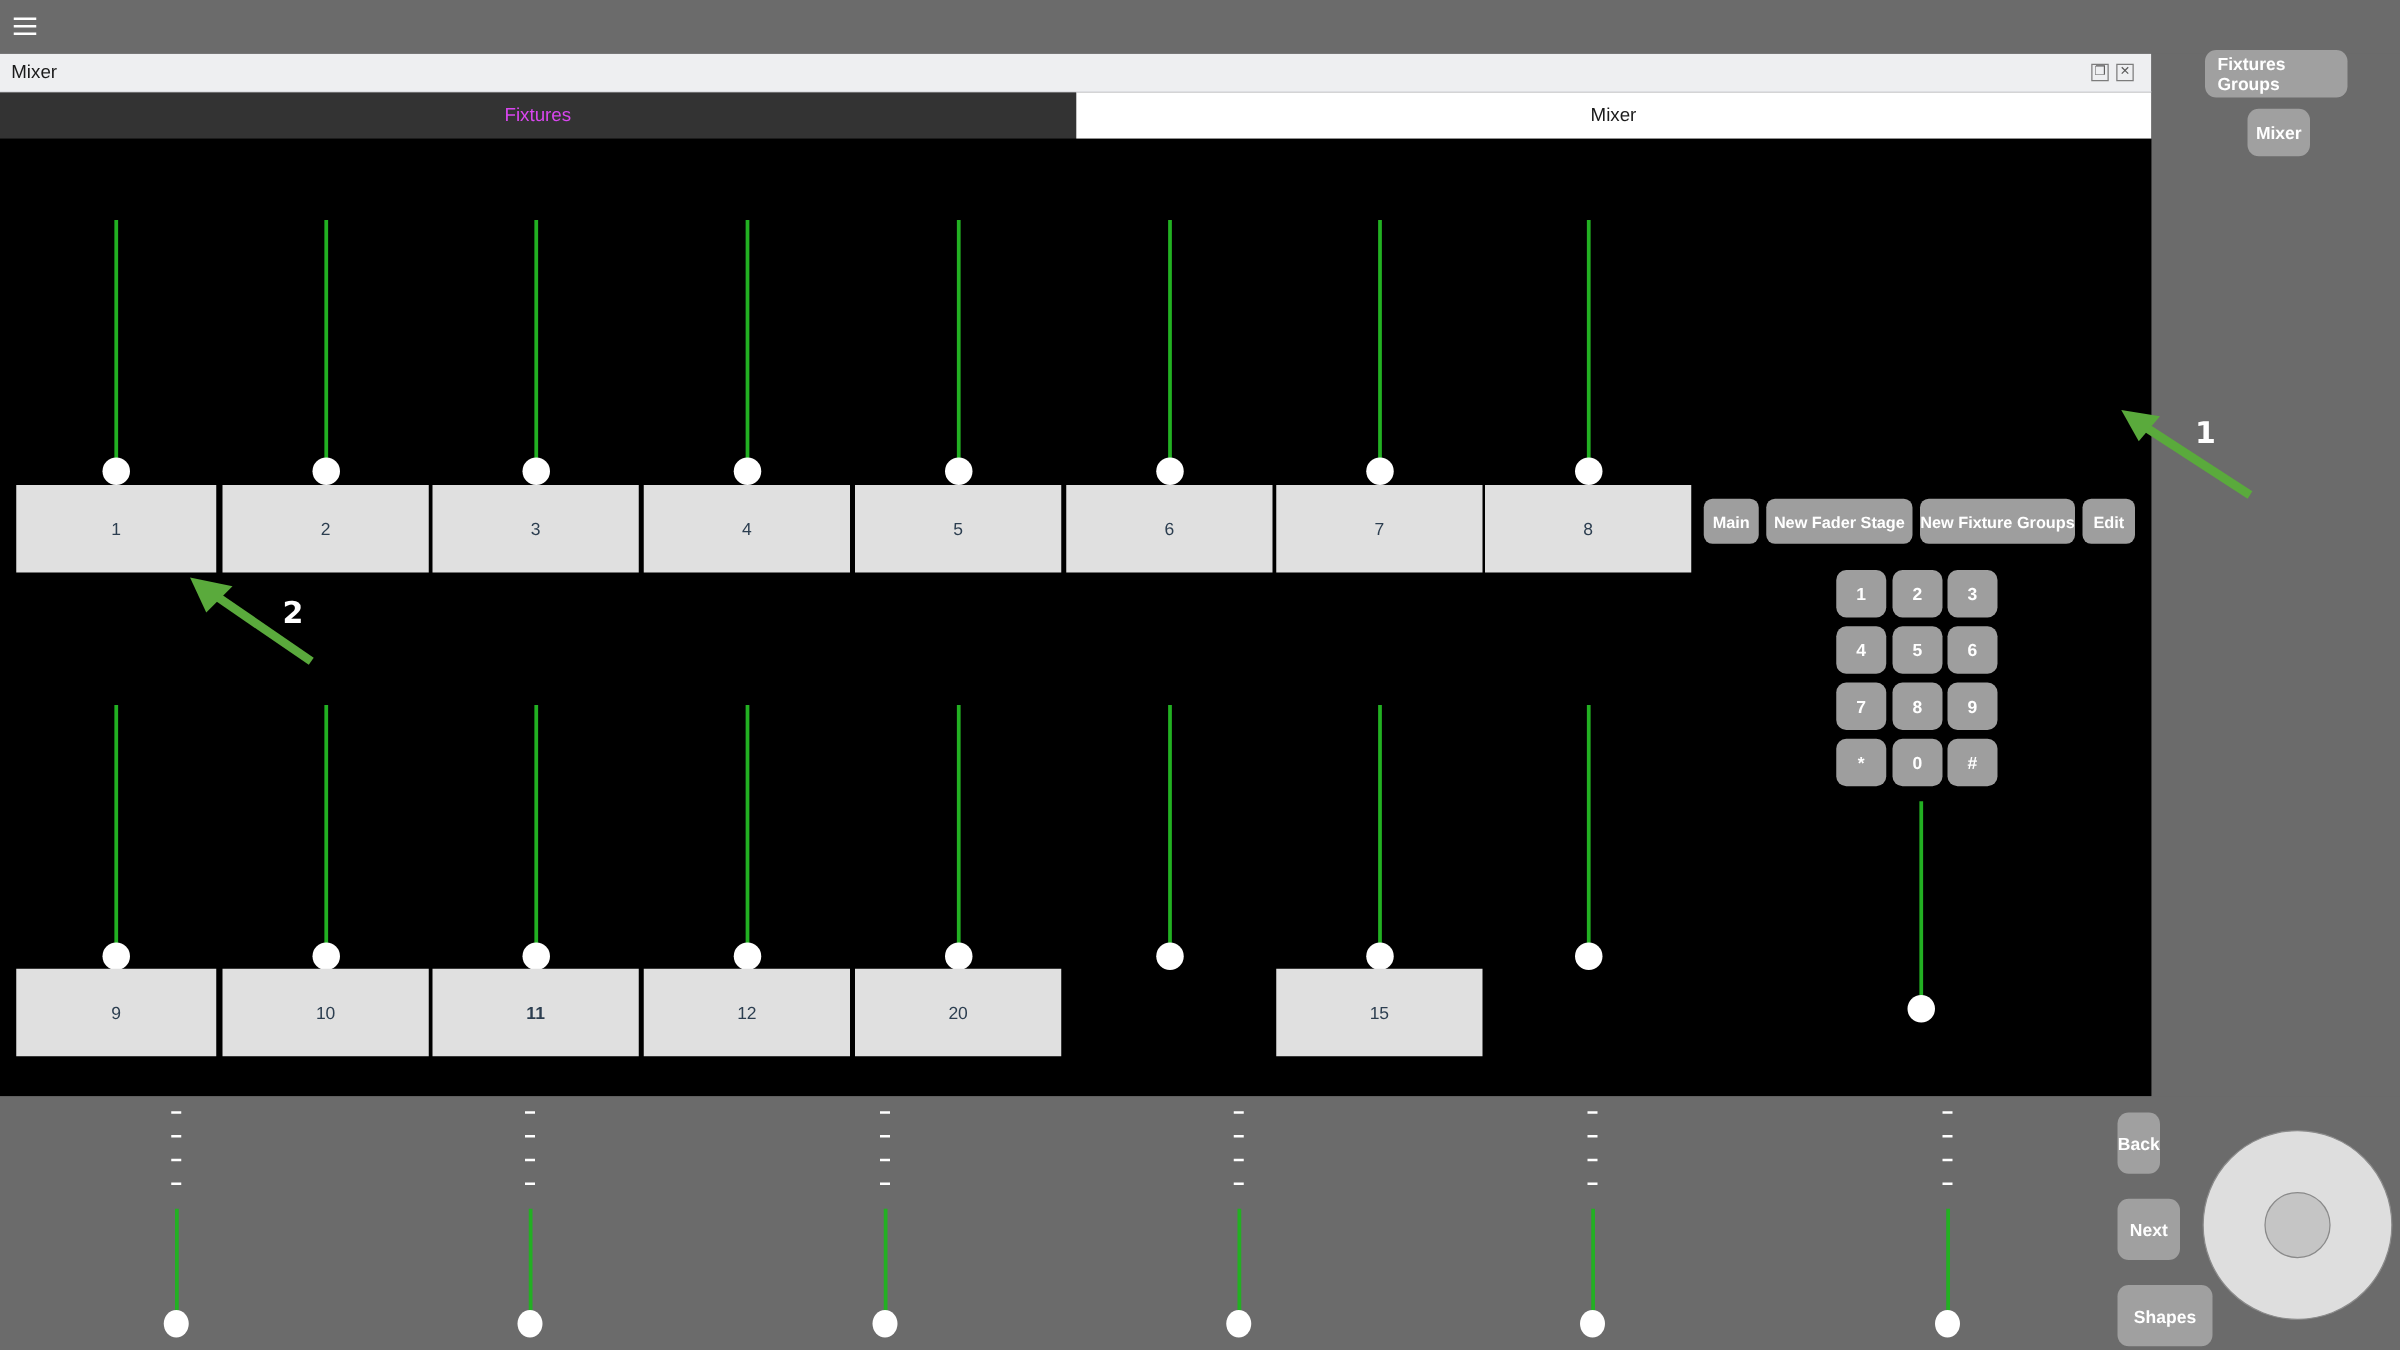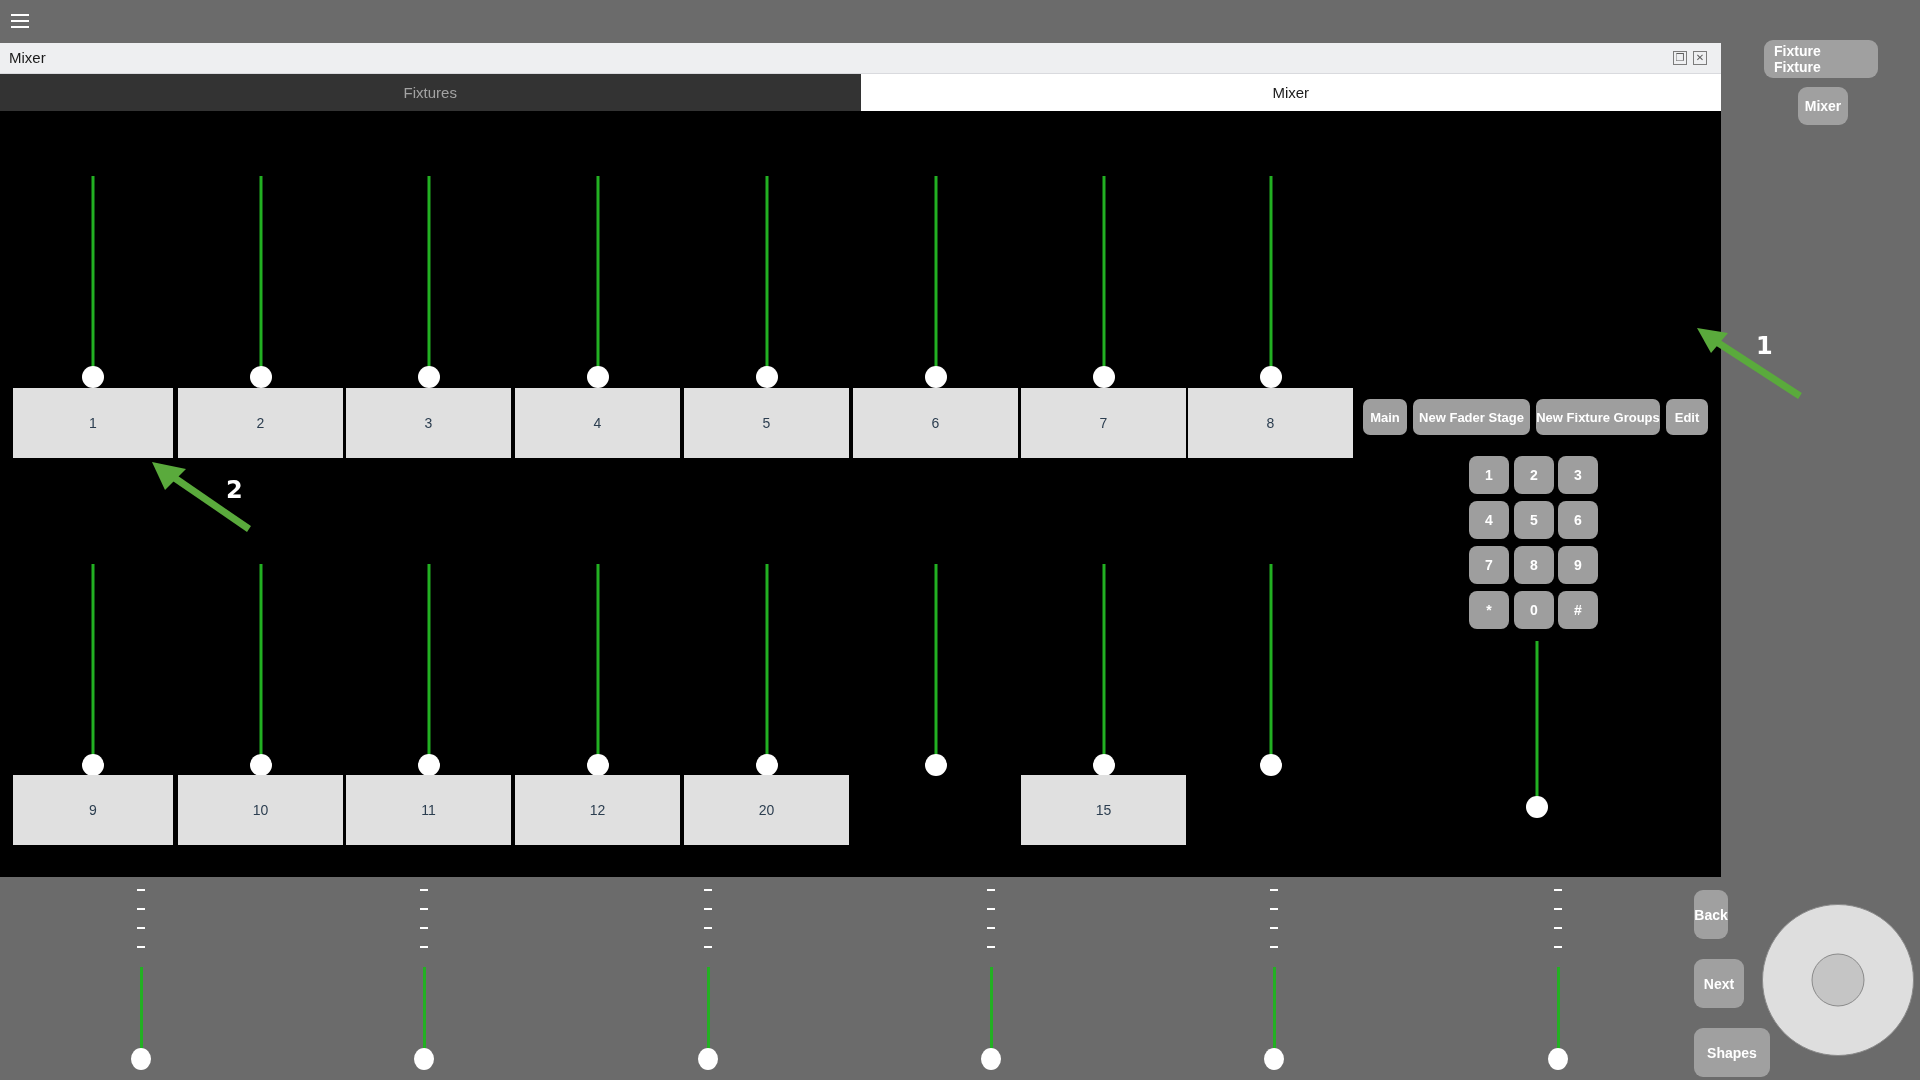--- a/index.html
+++ b/index.html
@@ -50,21 +50,21 @@
     font-size: 10px; line-height: 12px; text-align: center;
     cursor: pointer; background: transparent;
     font-family: "DejaVu Sans", sans-serif;
   }
 
   .tabbar { position: relative; display: flex; width: 100%; height: 37px; }
   .tab {
     flex: 1 1 50%; display: flex; align-items: center; justify-content: center;
     font-size: 15px; cursor: pointer; user-select: none;
   }
-  .tab.inactive { background: #333333; color: #a3a3a3; }
+  .tab.inactive { background: #333333; color: #d946ef; }
   .tab.active   { background: #ffffff; color: #1b1b1b; }
 
   .stage {
     position: relative; width: 100%;
     height: calc(834px - 31px - 37px);
     background: #000000; overflow: hidden;
   }
 
   
   .fader { position: absolute; }
@@ -219,21 +219,21 @@
         <div class="fixbtn" style="left: 13px; top: 664px; width: 160px; height: 70px;">9</div>
         <div class="fader" style="left: 245.5px; top: 453px; width: 30px; height: 201px;">
           <div class="fader-track" style="top: 0px; height: 201px;"></div>
           <div class="fader-knob" style="top: 201px;"></div>
         </div>
         <div class="fixbtn" style="left: 178px; top: 664px; width: 165px; height: 70px;">10</div>
         <div class="fader" style="left: 413.5px; top: 453px; width: 30px; height: 201px;">
           <div class="fader-track" style="top: 0px; height: 201px;"></div>
           <div class="fader-knob" style="top: 201px;"></div>
         </div>
-        <div class="fixbtn" style="left: 346px; top: 664px; width: 165px; height: 70px;">11</div>
+        <div class="fixbtn" style="left: 346px; top: 664px; width: 165px; height: 70px; font-weight: bold;">11</div>
         <div class="fader" style="left: 582.5px; top: 453px; width: 30px; height: 201px;">
           <div class="fader-track" style="top: 0px; height: 201px;"></div>
           <div class="fader-knob" style="top: 201px;"></div>
         </div>
         <div class="fixbtn" style="left: 515px; top: 664px; width: 165px; height: 70px;">12</div>
         <div class="fader" style="left: 751.5px; top: 453px; width: 30px; height: 201px;">
           <div class="fader-track" style="top: 0px; height: 201px;"></div>
           <div class="fader-knob" style="top: 201px;"></div>
         </div>
         <div class="fixbtn" style="left: 684px; top: 664px; width: 165px; height: 70px;">20</div>
@@ -266,21 +266,21 @@
         <div class="key" style="left: 1469px; top: 480px; width: 40px; height: 38px;">*</div>
         <div class="key" style="left: 1514px; top: 480px; width: 40px; height: 38px;">0</div>
         <div class="key" style="left: 1558px; top: 480px; width: 40px; height: 38px;">#</div>
         <div class="fader" style="left: 1522px; top: 530px; width: 30px; height: 166px;">
           <div class="fader-track" style="top: 0px; height: 166px;"></div>
           <div class="fader-knob" style="top: 166px;"></div>
         </div>
       </div>
   </div>
 
-  <div class="rbtn" style="left:1764px; top:40px; width:114px; height:38px;">Fixture Fixture</div>
+  <div class="rbtn" style="left:1764px; top:40px; width:114px; height:38px;">Fixtures Groups</div>
   <div class="rbtn" style="left:1798px; top:87px; width:50px; height:38px;">Mixer</div>
 
   <div class="bottom" id="bottom">
     <div class="rbtn" style="left:1694px; top:13px; width:34px; height:49px;">Back</div>
     <div class="rbtn" style="left:1694px; top:82px; width:50px; height:49px;">Next</div>
     <div class="rbtn" style="left:1694px; top:151px; width:76px; height:49px;">Shapes</div>
 
     <div class="jog-outer" style="left:1762px; top:27px;">
       <div class="jog-inner"></div>
     </div>

